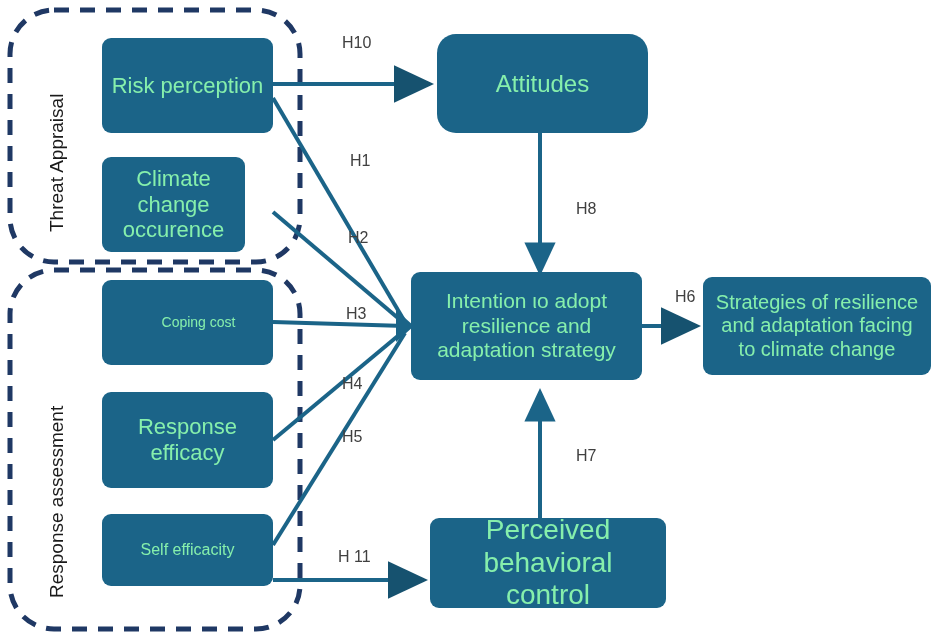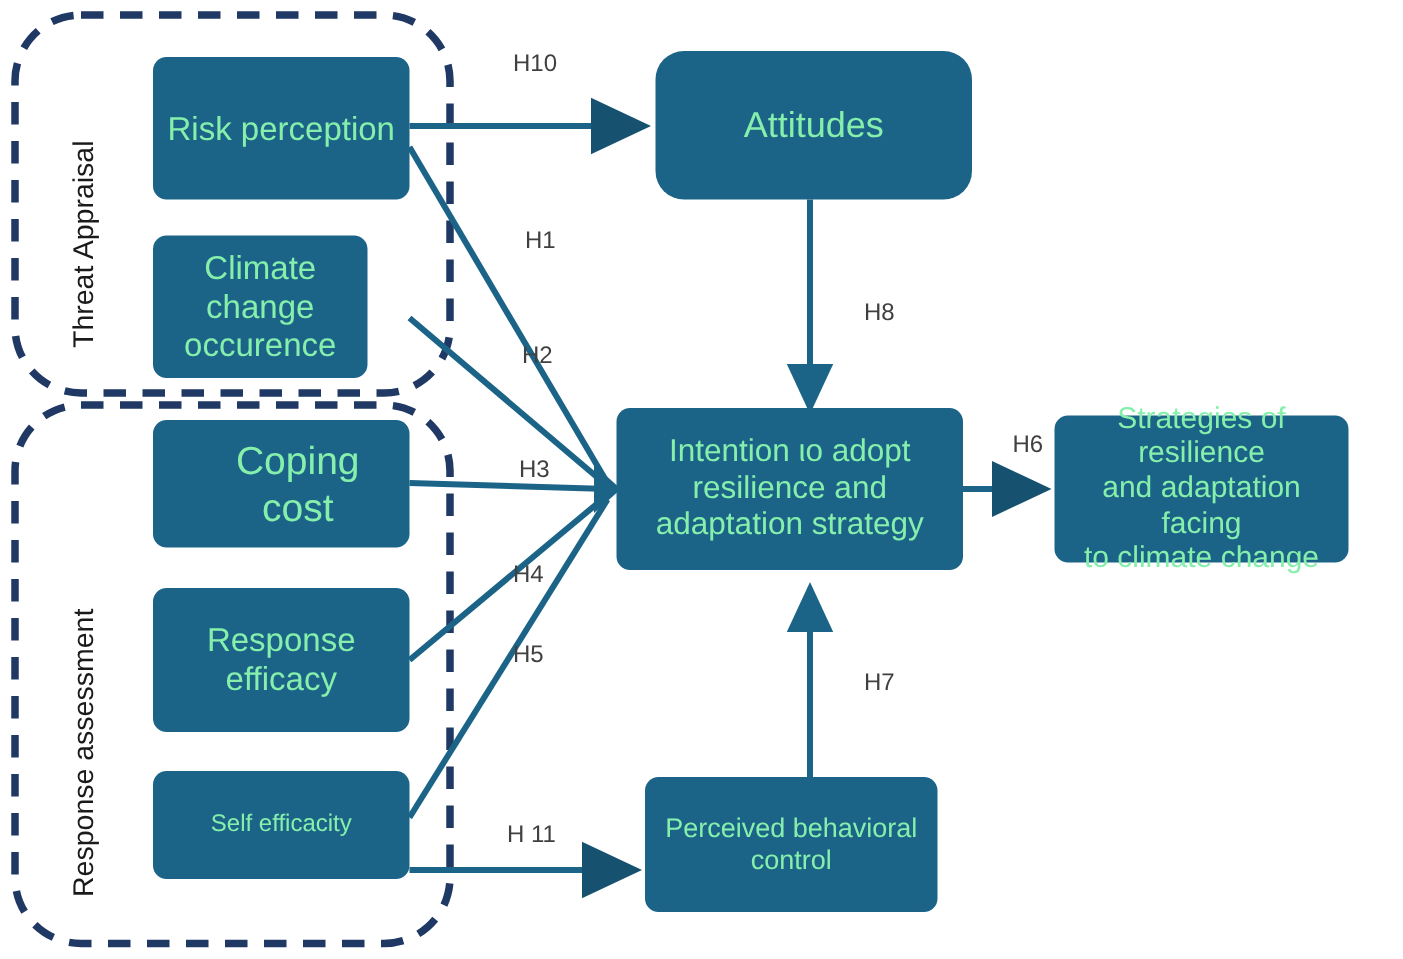--- a/index.html
+++ b/index.html
@@ -98,21 +98,21 @@
 
   <div class="node" style="left:102px;top:38px;width:171px;height:95px;font-size:22px;">
     <span>Risk perception</span>
   </div>
 
   <div class="node" style="left:102px;top:157px;width:143px;height:95px;font-size:22px;white-space:pre-line;">
     <span>Climate change
 occurence</span>
   </div>
 
-  <div class="node" style="left:102px;top:280px;width:171px;height:85px;font-size:26px;padding-left:28px;">
+  <div class="node" style="left:102px;top:280px;width:171px;height:85px;font-size:14px;padding-left:28px;">
     <span>Coping cost</span>
   </div>
 
   <div class="node" style="left:102px;top:392px;width:171px;height:96px;font-size:22px;white-space:pre-line;">
     <span>Response
 efficacy</span>
   </div>
 
   <div class="node" style="left:102px;top:514px;width:171px;height:72px;font-size:16px;">
     <span>Self efficacity</span>
@@ -121,26 +121,26 @@
   <div class="node" style="left:437px;top:34px;width:211px;height:99px;font-size:24px;border-radius:19px;">
     <span>Attitudes</span>
   </div>
 
   <div class="node" style="left:411px;top:272px;width:231px;height:108px;font-size:21px;white-space:pre-line;">
     <span>Intention ιo adopt
 resilience and
 adaptation strategy</span>
   </div>
 
-  <div class="node" style="left:430px;top:518px;width:195px;height:90px;font-size:18px;white-space:pre-line;">
+  <div class="node" style="left:430px;top:518px;width:236px;height:90px;font-size:28px;white-space:pre-line;">
     <span>Perceived behavioral
 control</span>
   </div>
 
-  <div class="node" style="left:703px;top:277px;width:196px;height:98px;font-size:20px;white-space:pre-line;">
+  <div class="node" style="left:703px;top:277px;width:228px;height:98px;font-size:20px;white-space:pre-line;">
     <span>Strategies of resilience
 and adaptation facing
 to climate change</span>
   </div>
 
   <div class="hlabel" style="left:322px;top:34px;">H10</div>
 
   <div class="hlabel" style="left:330px;top:152px;">H1</div>
 
   <div class="hlabel" style="left:328px;top:229px;">H2</div>

